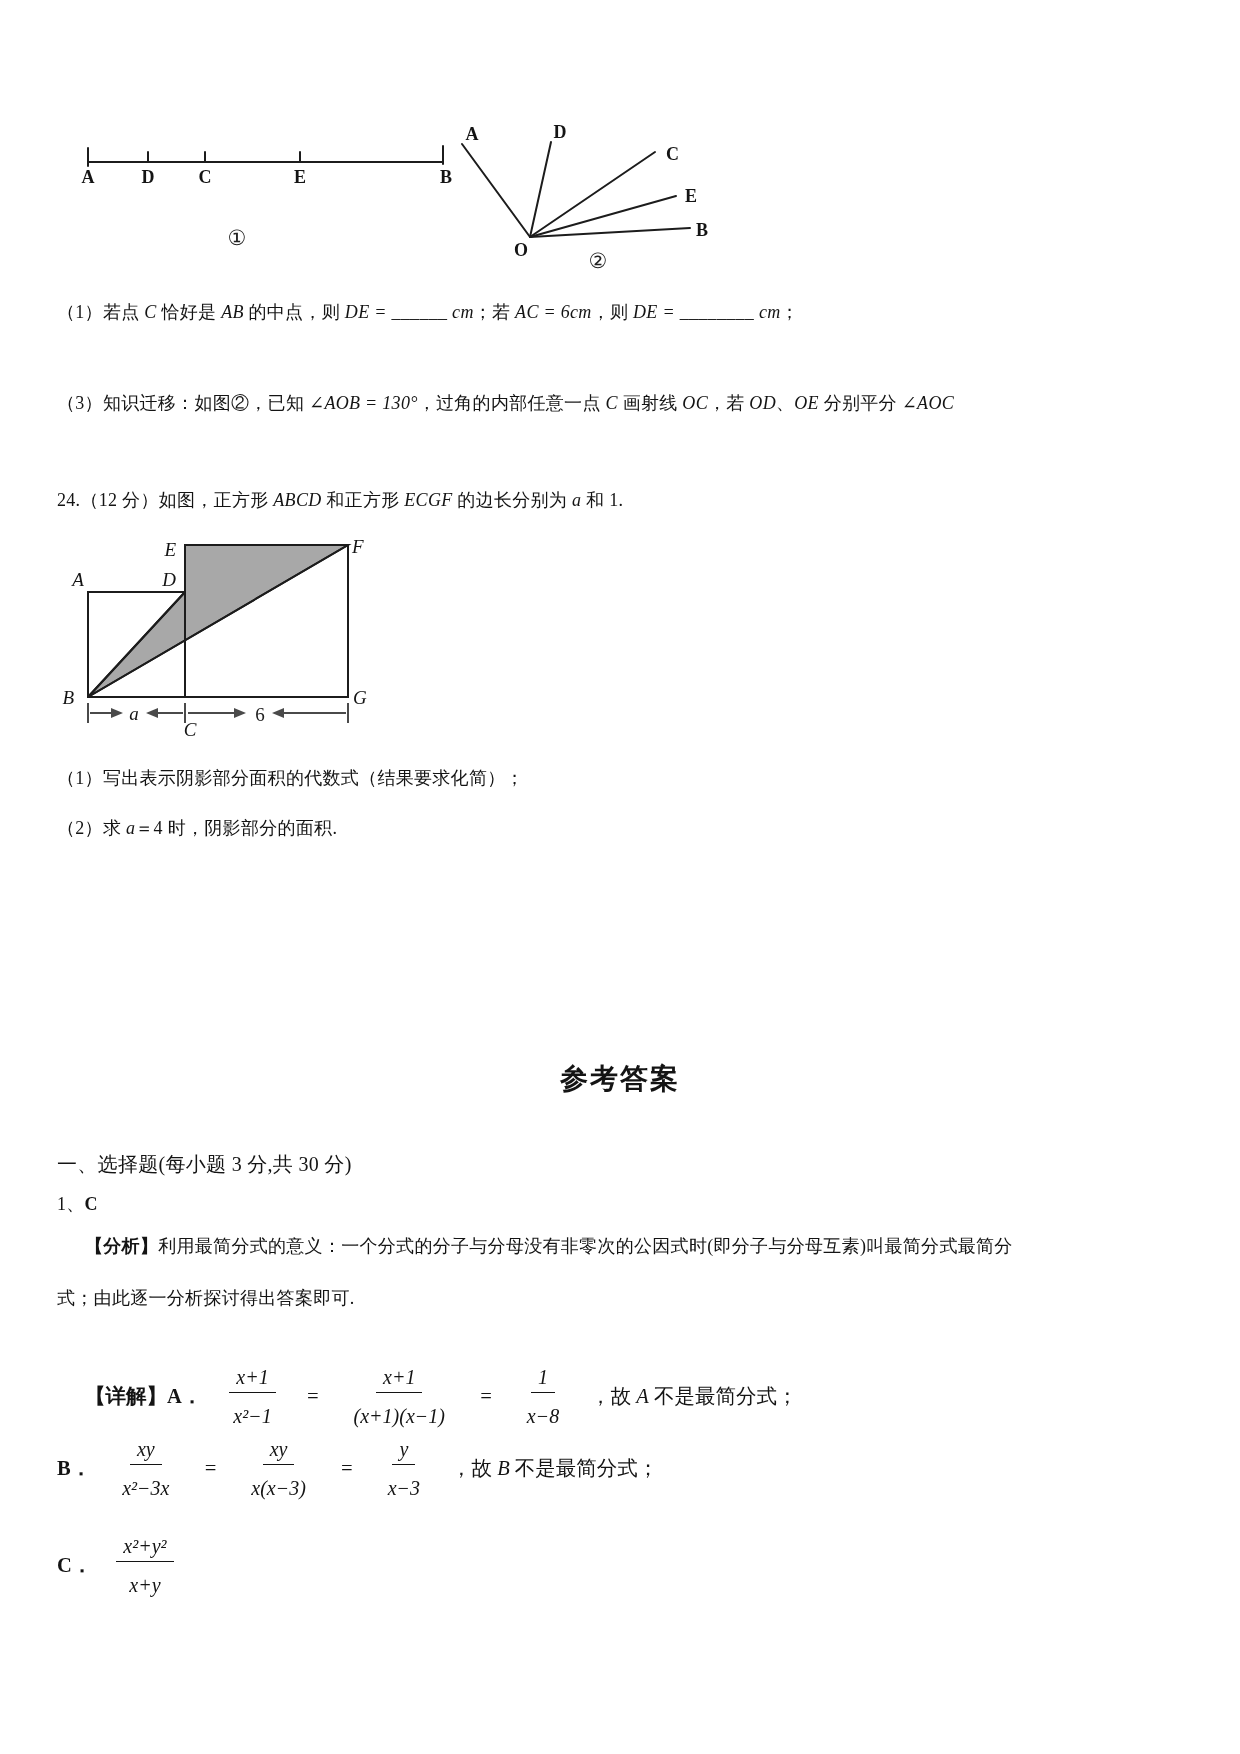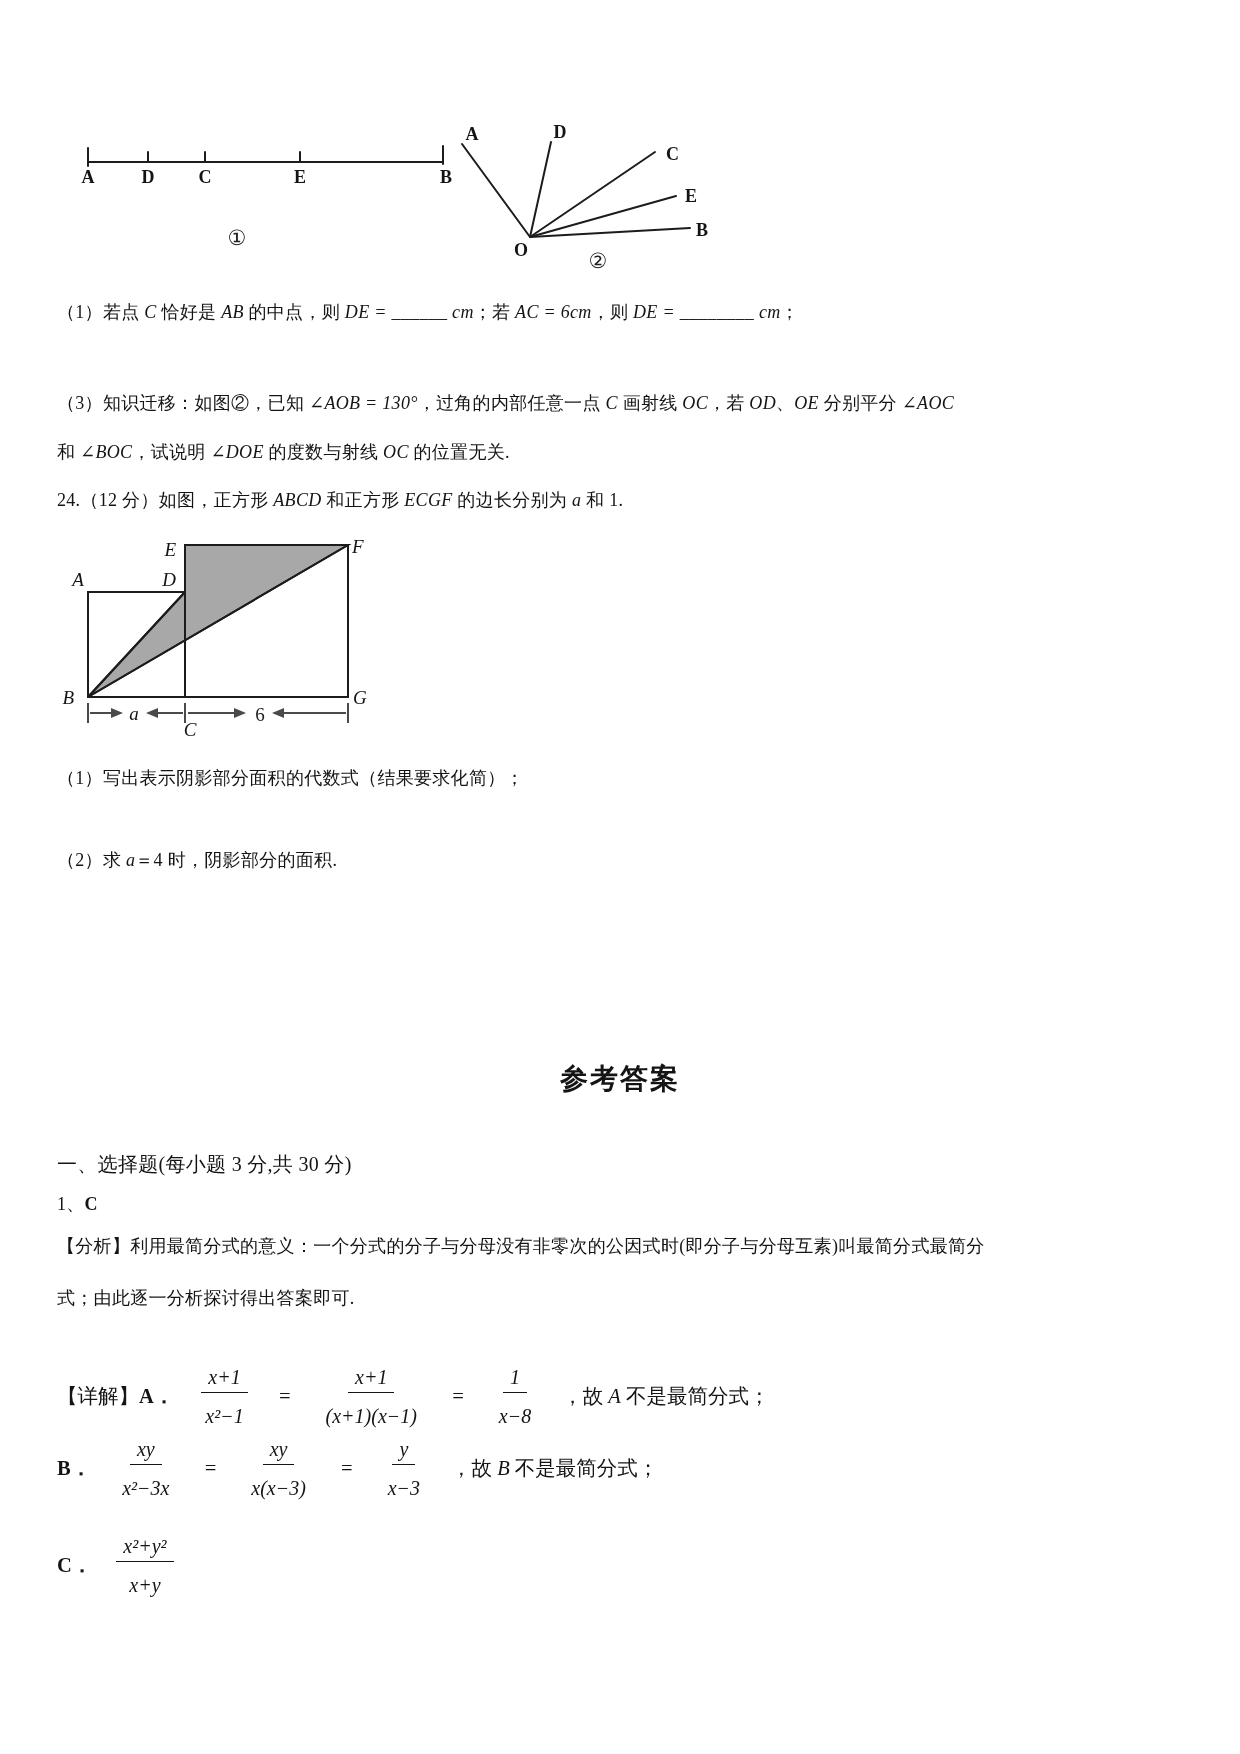--- a/index.html
+++ b/index.html
@@ -1,21 +1,21 @@
 <!DOCTYPE html>
 <html><head>
 <meta charset="utf-8">
 <style>
   html,body{margin:0;padding:0;background:#ffffff;}
   body{width:1240px;height:1754px;position:relative;overflow:hidden;
        font-family:"Liberation Serif","DejaVu Serif",serif;color:#141414;}
   .page{position:absolute;inset:0;}
   .ln{position:absolute;left:57px;font-size:18px;white-space:nowrap;letter-spacing:.3px;}
   .sg-it{font-style:italic;font-family:"Liberation Serif","DejaVu Serif",serif;}
-  .sg-b{font-weight:normal;}
+  .sg-b{font-weight:bold;margin-left:28px;}
   .sg-bsf{font-weight:bold;font-family:"Liberation Serif","DejaVu Serif",serif;}
   .anskey{position:absolute;top:1060px;left:0;width:100%;text-align:center;
           font-size:28px;font-weight:bold;margin:0;letter-spacing:2px;}
   .eqrow{position:absolute;left:57px;display:flex;align-items:center;gap:24px;
          font-size:20.5px;white-space:nowrap;}
   .frac{display:inline-flex;flex-direction:column;align-items:center;
         font-style:italic;line-height:1.2;font-size:20px;}
   .frac .num{padding:0 7px 3px;border-bottom:1.7px solid #141414;text-align:right;}
   .frac .den{padding:11px 7px 0;}
   .op{font-style:italic;padding:0 3px;}
@@ -62,21 +62,20 @@
       <text class="flab" x="666" y="160" text-anchor="start">C</text>
       <text class="flab" x="685" y="202" text-anchor="start">E</text>
       <text class="flab" x="696" y="236" text-anchor="start">B</text>
       <text class="flab" x="521" y="256" text-anchor="middle">O</text>
       <text class="fcap" x="598" y="268" text-anchor="middle">②</text>
     </g>
   </svg>
 
   <div class="ln" style="top:300px"><span>（1）若点 </span><span class="sg-it">C</span><span> 恰好是 </span><span class="sg-it">AB</span><span> 的中点，则 </span><span class="sg-it">DE</span><span class="sg-it"> = </span><span>______</span><span> </span><span class="sg-it">cm</span><span>；若 </span><span class="sg-it">AC = 6cm</span><span>，则 </span><span class="sg-it">DE</span><span class="sg-it"> = </span><span>________</span><span> </span><span class="sg-it">cm</span><span>；</span></div>
   <div class="ln" style="top:391px"><span>（3）知识迁移：如图②，已知 </span><span class="sg-it">∠AOB = 130°</span><span>，过角的内部任意一点 </span><span class="sg-it">C</span><span> 画射线 </span><span class="sg-it">OC</span><span>，若 </span><span class="sg-it">OD</span><span>、</span><span class="sg-it">OE</span><span> 分别平分 </span><span class="sg-it">∠AOC</span></div>
-  <div class="ln" style="top:440px"><span>和 </span><span class="sg-it">∠BOC</span><span>，试说明 </span><span class="sg-it">∠DOE</span><span> 的度数与射线 </span><span class="sg-it">OC</span><span> 的位置无关.</span></div>
 
   <div class="ln" style="top:488px"><span>24.（12 分）如图，正方形 </span><span class="sg-it">ABCD</span><span> 和正方形 </span><span class="sg-it">ECGF</span><span> 的边长分别为 </span><span class="sg-it">a</span><span> 和 1.</span></div>
 
   <svg style="left:45px;top:520px" width="330" height="225" viewBox="45 520 330 225">
     <polygon points="88,697 185,592 185,545 348,545" stroke="#1c1c1c" stroke-width="2" fill="#a8a8a8"></polygon>
     <rect x="185" y="545" width="163" height="152" class="fline"></rect>
     <rect x="88" y="592" width="97" height="105" class="fline"></rect>
     <line class="fline" x1="88" y1="697" x2="348" y2="545"></line>
     <line class="fline" x1="88" y1="697" x2="185" y2="592"></line>
     <text class="flab-i" x="176" y="556" text-anchor="end">E</text>
@@ -98,21 +97,21 @@
       <line class="dimline" x1="152" y1="713" x2="183" y2="713"></line>
       <line class="dimline" x1="188" y1="713" x2="238" y2="713"></line>
       <polygon class="dimhead" points="246,713 234,708 234,718"></polygon>
       <text class="fcap" x="260" y="721" text-anchor="middle" style="font-size:19px">6</text>
       <polygon class="dimhead" points="272,713 284,708 284,718"></polygon>
       <line class="dimline" x1="278" y1="713" x2="346" y2="713"></line>
     </g>
   </svg>
 
   <div class="ln" style="top:766px"><span>（1）写出表示阴影部分面积的代数式（结果要求化简）；</span></div>
-  <div class="ln" style="top:848px"><span>（2）求 </span><span class="sg-it">a</span><span>＝4 时，阴影部分的面积.</span></div>
+  <div class="ln" style="top:816px"><span>（2）求 </span><span class="sg-it">a</span><span>＝4 时，阴影部分的面积.</span></div>
 
   <h1 class="anskey">参考答案</h1>
 
   <div class="ln" style="top:1151px;font-size:20px"><span>一、选择题(每小题 3 分,共 30 分)</span></div>
   <div class="ln" style="top:1192px"><span>1、</span><span class="sg-bsf">C</span></div>
   <div class="ln" style="top:1234px"><span class="sg-b">【分析】</span><span>利用最简分式的意义：一个分式的分子与分母没有非零次的公因式时(即分子与分母互素)叫最简分式最简分</span></div>
   <div class="ln" style="top:1286px"><span>式；由此逐一分析探讨得出答案即可.</span></div>
 
   <div class="eqrow" style="top:1352px;height:88px">
     <span><span class="sg-b">【详解】</span><span class="sg-bsf">A．</span></span>

